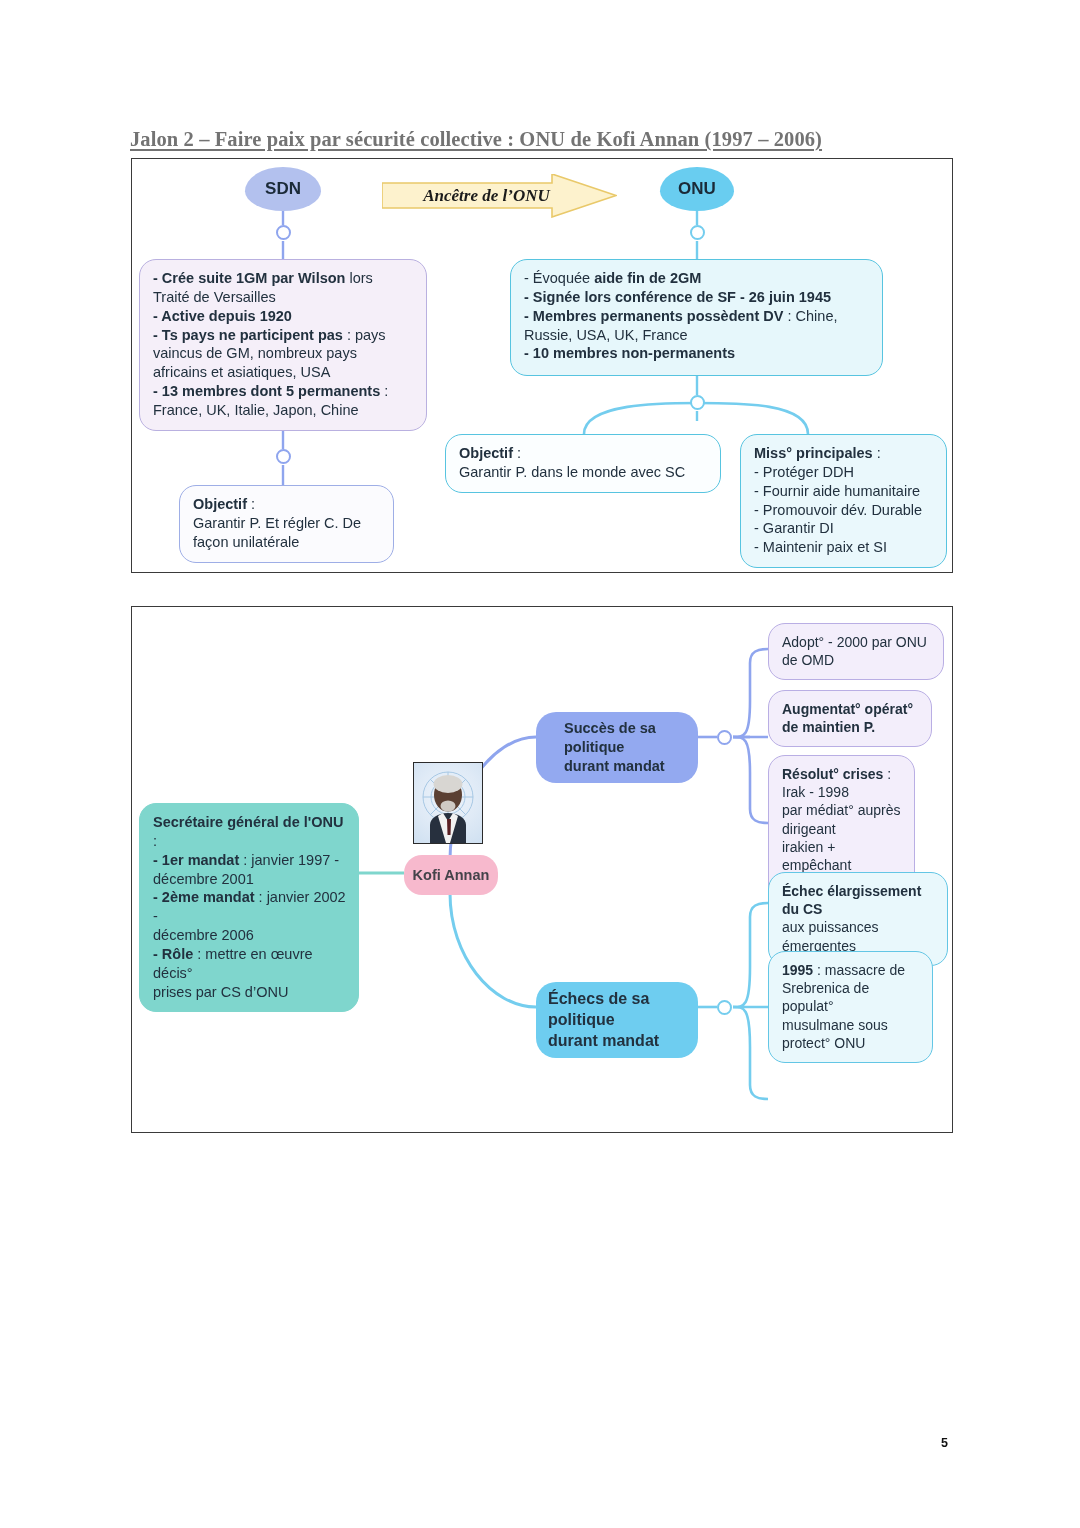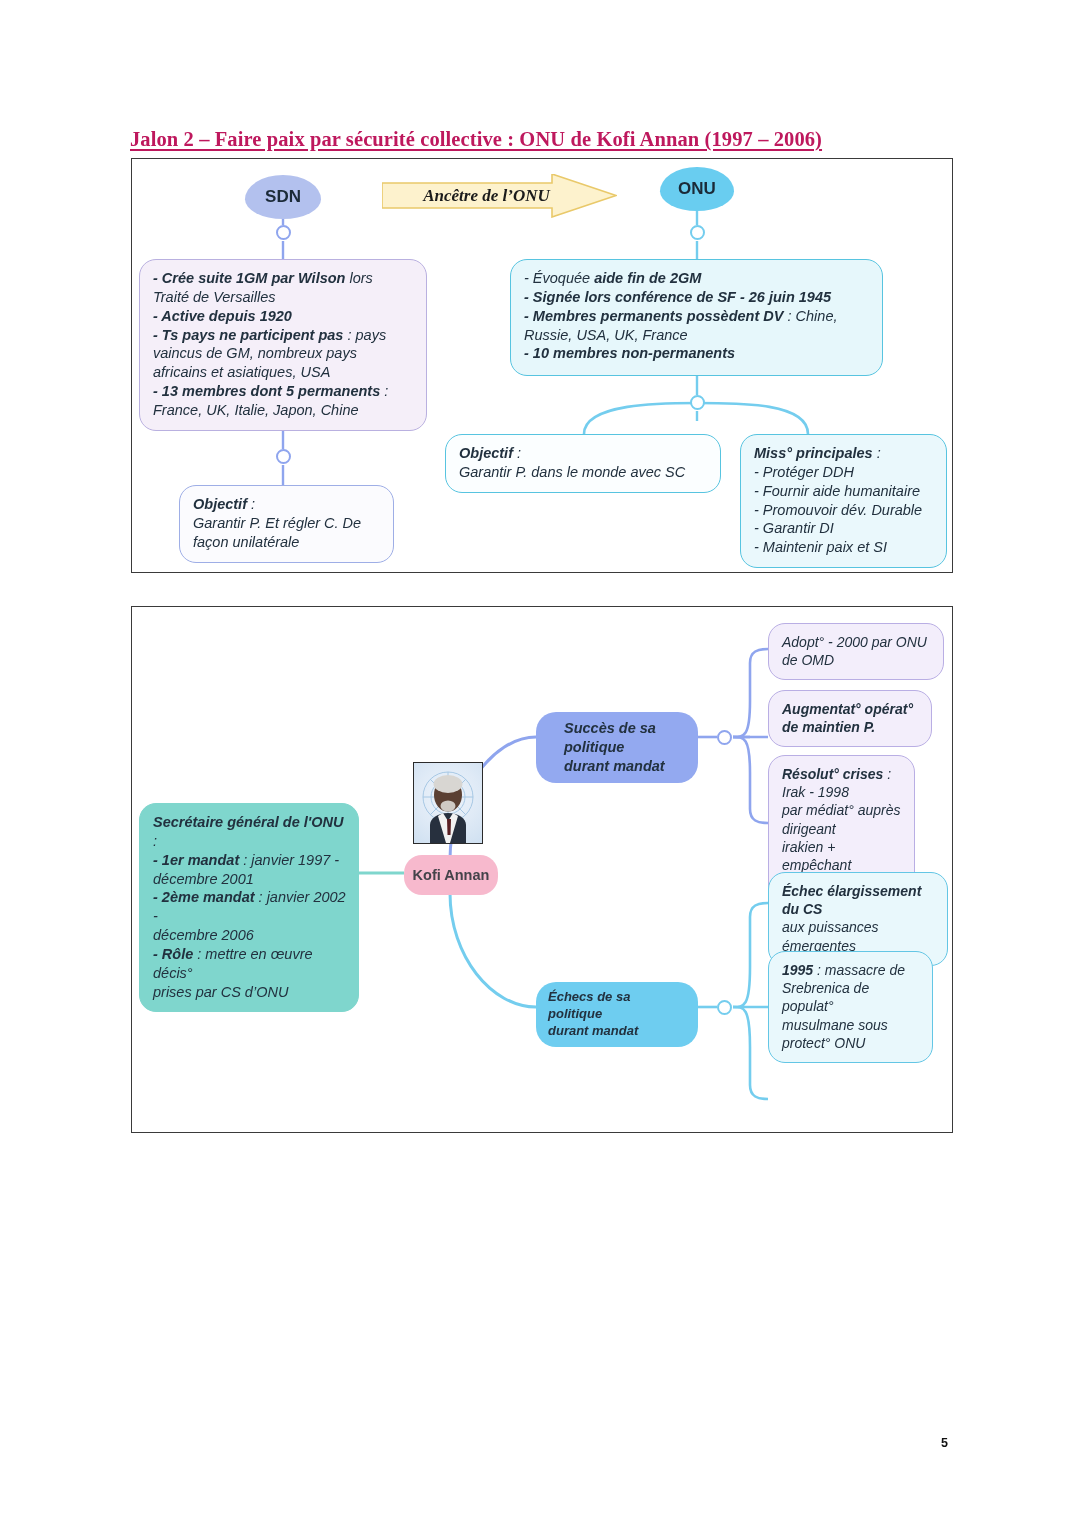--- a/index.html
+++ b/index.html
@@ -4,37 +4,37 @@
 <style>
   html,body{margin:0;padding:0;background:#ffffff;}
   body{width:1080px;height:1528px;position:relative;font-family:"Liberation Sans",sans-serif;overflow:hidden;}
 
   .page{position:absolute;left:0;top:0;width:1080px;height:1528px;background:#fff;}
 
   
   .doc-title{
     position:absolute;left:130px;top:128px;width:800px;
     font-family:"Liberation Serif",serif;
-    font-size:20.5px;font-weight:700;color:#be185d;
+    font-size:20.5px;font-weight:700;color:#737373;
     text-decoration:underline;text-underline-offset:3px;
     letter-spacing:.1px;white-space:nowrap;
   }
 
   
   .frame{position:absolute;border:1.3px solid #3a3a3a;background:#fff;}
   #frame-1{left:131px;top:158px;width:820px;height:413px;}
   #frame-2{left:131px;top:606px;width:820px;height:525px;}
 
   .canvas{position:absolute;left:0;top:0;width:100%;height:100%;}
   svg.links{position:absolute;left:0;top:0;overflow:visible;}
 
   
   .node{position:absolute;box-sizing:border-box;border-radius:17px;
         padding:9px 12px 10px 13px;color:#22313f;line-height:1.30;}
-  .node .ln{display:block;font-style:italic;}
+  .node .ln{display:block;}
   .b{font-weight:700;}
 
   
   .circle-node{position:absolute;display:flex;align-items:center;justify-content:center;
     border-radius:50% 50% 50% 50%/55% 55% 45% 45%;
     font-weight:700;font-size:17px;color:#1b2a38;}
 
   
   .arrow-wrap{position:absolute;}
   .arrow-label{position:absolute;left:0;top:0;width:100%;height:100%;
@@ -74,21 +74,21 @@
         <line x1="565" y1="50" x2="565" y2="66" stroke="#74cdee" stroke-width="2.4"></line>
         <line x1="565" y1="82" x2="565" y2="102" stroke="#74cdee" stroke-width="2.4"></line>
 
         <line x1="565" y1="216" x2="565" y2="236" stroke="#74cdee" stroke-width="2.4"></line>
 
         <path d="M565 252 L565 262" stroke="#74cdee" stroke-width="2.4" fill="none"></path>
         <path d="M565 244 C530 244 452 244 452 275" stroke="#74cdee" stroke-width="2.6" fill="none"></path>
         <path d="M565 244 C610 244 676 244 676 275" stroke="#74cdee" stroke-width="2.6" fill="none"></path>
       </svg>
 
-      <div class="circle-node" style="left:113px;top:16px;width:76px;height:44px;background:#b3c1ee;">
+      <div class="circle-node" style="left:113px;top:8px;width:76px;height:44px;background:#b3c1ee;">
         <span>SDN</span>
       </div>
       <div class="knob" style="left:144px;top:66px;width:15px;height:15px;border:2.6px solid #8fa5ee;"></div>
 
       <div class="circle-node" style="left:528px;top:8px;width:74px;height:44px;background:#69cdf0;">
         <span>ONU</span>
       </div>
       <div class="knob" style="left:558px;top:66px;width:15px;height:15px;border:2.6px solid #74cdee;"></div>
 
       <div class="arrow-wrap" style="left:250px;top:15px;width:235px;height:44px;">
@@ -206,21 +206,21 @@
       </div>
 
       <div class="node" id="succes-label" style="left:404px;top:105px;width:162px;min-height:48px;background:#93a9f0;border:none;border-radius:20px;
                   font-size:14.5px;font-weight:700;color:#22313f;padding:7px 28px;">
           <span class="ln">Succès de sa politique</span>
           <span class="ln">durant mandat</span>
         </div>
       <div class="knob" style="left:585px;top:123px;width:15px;height:15px;border:2.6px solid #8fa5ee;"></div>
 
       <div class="node" id="echecs-label" style="left:404px;top:375px;width:162px;min-height:48px;background:#6ecdf0;border:none;border-radius:20px;
-                  font-size:13px;font-weight:700;color:#22313f;padding:7px 12px;">
+                  font-size:16px;font-weight:700;color:#22313f;padding:7px 12px;">
           <span class="ln">Échecs de sa politique</span>
           <span class="ln">durant mandat</span>
         </div>
       <div class="knob" style="left:585px;top:393px;width:15px;height:15px;border:2.6px solid #74cdee;"></div>
 
       <div class="node child-succes" id="succes-0" style="left:636px;top:16px;width:176px;min-height:50px;background:#f3eefb;border:1.6px solid #b9aee4;font-size:14px;">
           <span class="ln"><span>Adopt° - 2000 par ONU</span></span>
           <span class="ln"><span>de OMD</span></span>
         </div>
       <div class="node child-succes" id="succes-1" style="left:636px;top:83px;width:164px;min-height:50px;background:#f3eefb;border:1.6px solid #b9aee4;font-size:14px;font-weight:700;">

